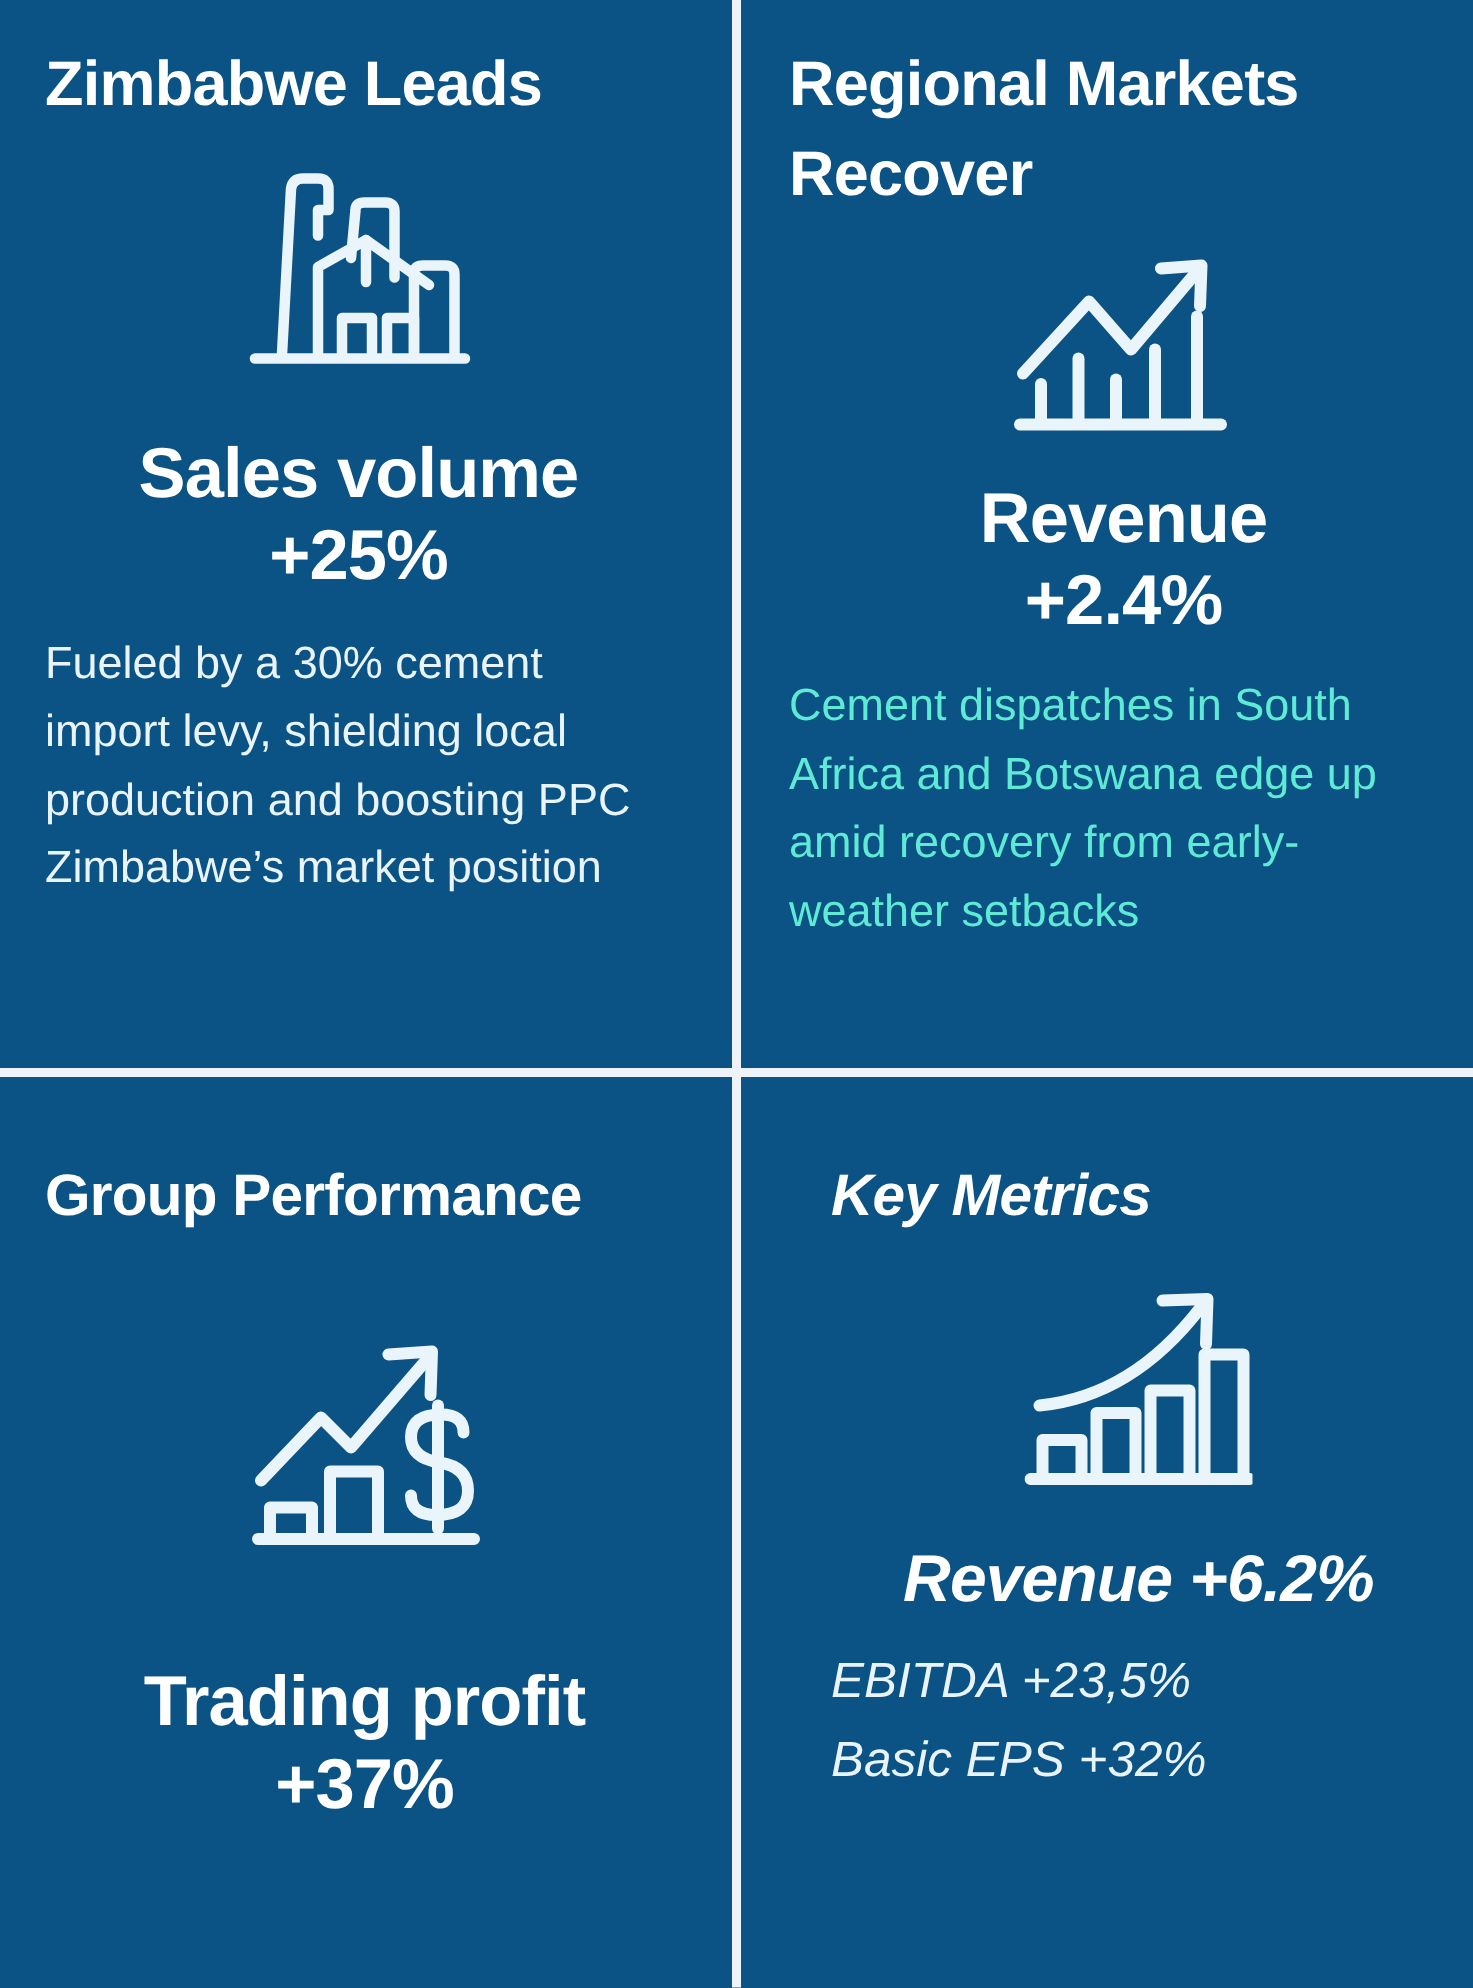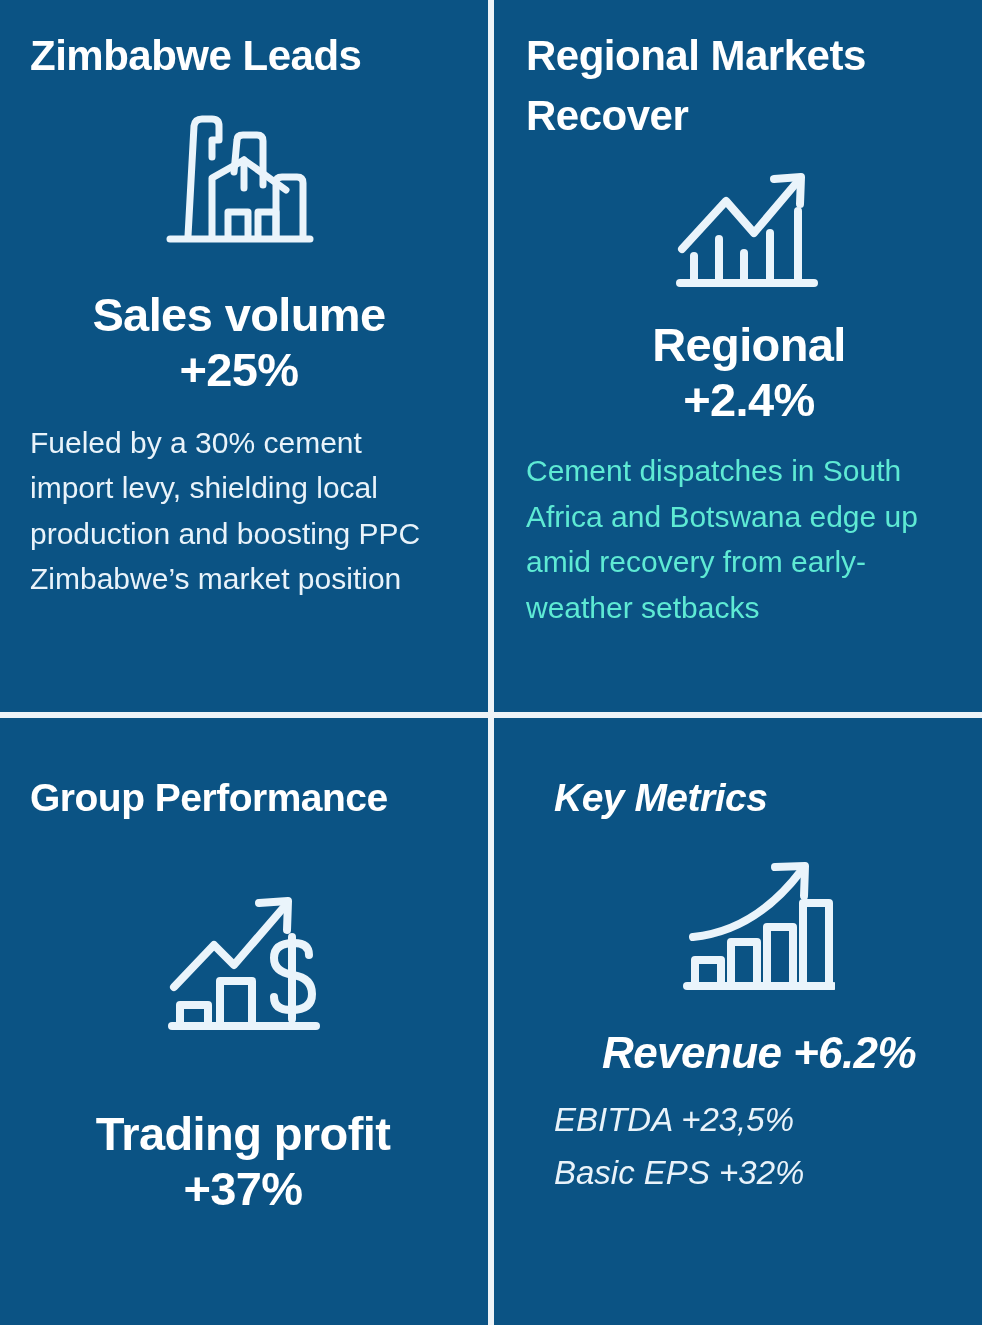--- a/index.html
+++ b/index.html
@@ -177,21 +177,21 @@
           <path d="M45 112 L45 72"></path>
           <path d="M70 112 L70 86"></path>
           <path d="M96 112 L96 66"></path>
           <path d="M124 112 L124 44"></path>
 
           <path d="M6 116 L140 116"></path>
         </svg>
       </div>
 
       <div class="metric" style="color: rgb(255, 255, 255);">
-        <div>Regional</div>
+        <div>Revenue</div>
         <div>+2.4%</div>
       </div>
 
       <p class="body-text" style="color: #5eead4;">Cement dispatches in South Africa and Botswana edge up amid recovery from early-weather setbacks</p>
     </div>
   </section>
 
   <section class="panel panel-bl">
     <div class="panel-inner">
       <h2 class="panel-heading" style="color: rgb(255, 255, 255);">Group Performance</h2>

